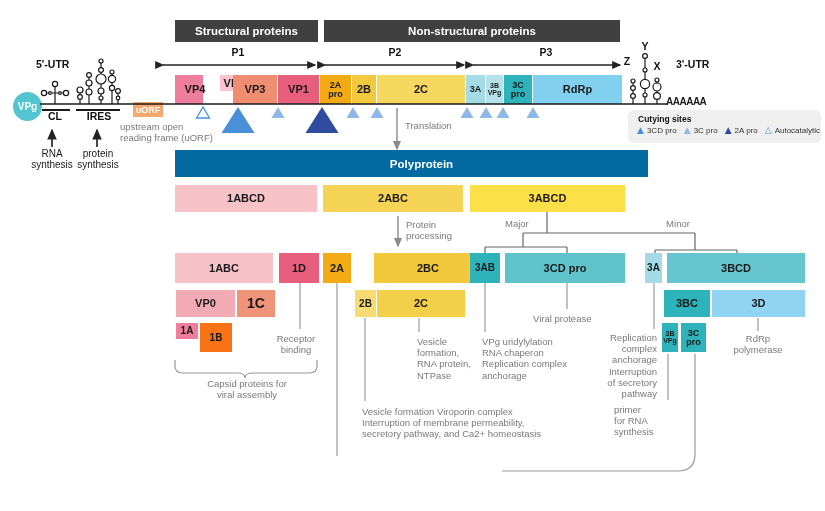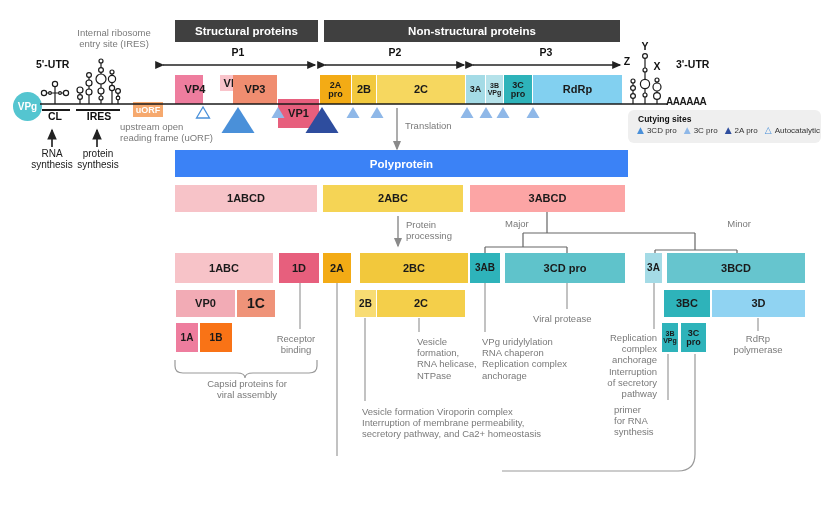--- a/index.html
+++ b/index.html
@@ -4,22 +4,22 @@
 <style>
   html,body{margin:0;padding:0;background:#fff;}
   #stage{position:relative;width:825px;height:511px;background:#fff;overflow:hidden;
          font-family:"Liberation Sans","DejaVu Sans",sans-serif;}
   .layer{position:absolute;left:0;top:0;width:825px;height:511px;}
   .box{position:absolute;display:flex;align-items:center;justify-content:center;
        font-weight:bold;color:#1a1a1a;text-align:center;white-space:pre-line;line-height:0.95;}
   .seg{border-right:1px solid #fff;box-sizing:border-box;}
   .hdr{position:absolute;background:#404040;color:#fff;font-weight:bold;font-size:11.5px;
        display:flex;align-items:center;justify-content:center;}
-  .bar{position:absolute;background:#3b82f6;color:#fff;font-weight:bold;font-size:11.5px;
-       display:flex;align-items:center;justify-content:center;}
+  .bar{position:absolute;background:#0369a1;color:#fff;font-weight:bold;font-size:11.5px;
+       display:flex;align-items:center;justify-content:center;padding-left:20px;}
   .ann{position:absolute;white-space:pre-line;}
   .ann-gray{color:#7a7a7a;font-size:9.5px;line-height:1.18;}
   .ann-black{color:#1a1a1a;font-size:10px;line-height:1.12;}
   .ann-bold{color:#111;font-size:10.5px;font-weight:bold;line-height:1.05;}
   #vpg{position:absolute;left:13px;top:92px;width:29px;height:29px;border-radius:50%;
        background:#54c5d0;color:#fff;font-weight:bold;font-size:10px;
        display:flex;align-items:center;justify-content:center;}
   #uorf{position:absolute;left:133px;top:102px;width:30px;height:15px;background:#f6a96e;
         color:#fff;font-weight:bold;font-size:9px;display:flex;align-items:center;justify-content:center;}
   #legend{position:absolute;left:628px;top:110px;width:193px;height:33px;background:#efefef;
@@ -31,49 +31,49 @@
 </style>
 </head>
 <body>
 
 <div id="stage">
 
   <div class="layer" id="boxes">
       <div class="box seg" style="left: 175px; top: 75px; width: 29px; height: 29px; background: rgb(238, 125, 158); font-size: 11px; padding-left: 12px;">VP4</div>
       <div class="box seg" style="left: 204px; top: 75px; width: 29px; height: 16px; background: rgb(249, 196, 203); font-size: 11px; margin-left: 16px;">VP2</div>
       <div class="box seg" style="left: 233px; top: 75px; width: 45px; height: 29px; background: rgb(240, 141, 112); font-size: 11px;">VP3</div>
-      <div class="box seg" style="left: 278px; top: 75px; width: 42px; height: 29px; background: rgb(231, 95, 125); font-size: 11px; margin-top: 24px;">VP1</div>
+      <div class="box seg" style="left: 278px; top: 75px; width: 42px; height: 29px; background: rgb(231, 95, 125); font-size: 11px;">VP1</div>
       <div class="box seg" style="left: 320px; top: 75px; width: 32px; height: 29px; background: rgb(243, 171, 21); font-size: 9px;">2A
 pro</div>
       <div class="box seg" style="left: 352px; top: 75px; width: 25px; height: 29px; background: rgb(242, 201, 62); font-size: 11px;">2B</div>
       <div class="box seg" style="left: 377px; top: 75px; width: 89px; height: 29px; background: rgb(246, 215, 95); font-size: 11px;">2C</div>
       <div class="box seg" style="left: 466px; top: 75px; width: 20px; height: 29px; background: rgb(164, 219, 230); font-size: 9px;">3A</div>
       <div class="box seg" style="left: 486px; top: 75px; width: 18px; height: 29px; background: rgb(181, 226, 234); font-size: 7px;">3B
 VPg</div>
       <div class="box seg" style="left: 504px; top: 75px; width: 29px; height: 29px; background: rgb(46, 179, 186); font-size: 9px;">3C
 pro</div>
       <div class="box seg" style="left: 533px; top: 75px; width: 90px; height: 29px; background: rgb(130, 208, 240); font-size: 11px;">RdRp</div>
       <div class="box " style="left: 175px; top: 185px; width: 142px; height: 27px; background: rgb(247, 195, 200); font-size: 11px;">1ABCD</div>
       <div class="box " style="left: 323px; top: 185px; width: 140px; height: 27px; background: rgb(245, 212, 85); font-size: 11px;">2ABC</div>
-      <div class="box " style="left: 470px; top: 185px; width: 155px; height: 27px; background: #fca5a5; font-size: 11px;">3ABCD</div>
+      <div class="box " style="left: 470px; top: 185px; width: 155px; height: 27px; background: #fde047; font-size: 11px;">3ABCD</div>
       <div class="box " style="left: 175px; top: 253px; width: 98px; height: 30px; background: rgb(247, 195, 200); font-size: 11px;">1ABC</div>
       <div class="box " style="left: 279px; top: 253px; width: 40px; height: 30px; background: rgb(231, 95, 125); font-size: 11px;">1D</div>
       <div class="box " style="left: 323px; top: 253px; width: 28px; height: 30px; background: rgb(243, 171, 21); font-size: 11px;">2A</div>
-      <div class="box " style="left: 360px; top: 253px; width: 108px; height: 30px; background: rgb(242, 200, 60); font-size: 11px;">2BC</div>
+      <div class="box " style="left: 374px; top: 253px; width: 108px; height: 30px; background: rgb(242, 200, 60); font-size: 11px;">2BC</div>
       <div class="box " style="left: 470px; top: 253px; width: 30px; height: 30px; background: rgb(46, 179, 186); font-size: 10px;">3AB</div>
       <div class="box " style="left: 505px; top: 253px; width: 120px; height: 30px; background: rgb(95, 195, 203); font-size: 11px;">3CD pro</div>
       <div class="box " style="left: 645px; top: 253px; width: 17px; height: 30px; background: rgb(164, 219, 230); font-size: 10px;">3A</div>
       <div class="box " style="left: 667px; top: 253px; width: 138px; height: 30px; background: rgb(102, 197, 206); font-size: 11px;">3BCD</div>
       <div class="box " style="left: 176px; top: 290px; width: 59px; height: 27px; background: rgb(242, 171, 181); font-size: 11px;">VP0</div>
       <div class="box " style="left: 237px; top: 290px; width: 38px; height: 27px; background: rgb(239, 147, 121); font-size: 14px;">1C</div>
       <div class="box " style="left: 355px; top: 290px; width: 21px; height: 27px; background: rgb(248, 220, 115); font-size: 10px;">2B</div>
       <div class="box " style="left: 377px; top: 290px; width: 88px; height: 27px; background: rgb(244, 207, 74); font-size: 11px;">2C</div>
       <div class="box " style="left: 664px; top: 290px; width: 46px; height: 27px; background: rgb(46, 179, 186); font-size: 11px;">3BC</div>
       <div class="box " style="left: 712px; top: 290px; width: 93px; height: 27px; background: rgb(144, 211, 242); font-size: 11px;">3D</div>
-      <div class="box " style="left: 176px; top: 323px; width: 22px; height: 29px; background: rgb(238, 125, 158); font-size: 10px;">1A</div>
+      <div class="box " style="left: 176px; top: 323px; width: 22px; height: 16px; background: rgb(238, 125, 158); font-size: 10px;">1A</div>
       <div class="box " style="left: 200px; top: 323px; width: 32px; height: 29px; background: #f97316; font-size: 10px;">1B</div>
       <div class="box " style="left: 662px; top: 323px; width: 16px; height: 29px; background: rgb(46, 179, 186); font-size: 7px;">3B
 VPg</div>
       <div class="box " style="left: 681px; top: 323px; width: 25px; height: 29px; background: rgb(46, 179, 186); font-size: 9px;">3C
 pro</div>
     </div>
 
   <div class="hdr" style="left:175px;top:20px;width:143px;height:22px;">Structural proteins</div>
   <div class="hdr" style="left:324px;top:20px;width:296px;height:22px;">Non-structural proteins</div>
 
@@ -184,22 +184,20 @@
         <polygon points="353,107 346.5,118 359.5,118" fill="#8fb8e8"></polygon>
         <polygon points="377,107 370.5,118 383.5,118" fill="#8fb8e8"></polygon>
         <polygon points="467,107 460.5,118 473.5,118" fill="#8fb8e8"></polygon>
         <polygon points="486,107 479.5,118 492.5,118" fill="#8fb8e8"></polygon>
         <polygon points="503,107 496.5,118 509.5,118" fill="#8fb8e8"></polygon>
         <polygon points="533,107 526.5,118 539.5,118" fill="#8fb8e8"></polygon>
       </g>
   </svg>
 
   <div class="layer" id="annotations">
-      <div class="ann ann-gray" style="left: 68px; top: 27px; width: 92px; text-align: center;">Internal ribosome
-entry site (IRES)</div>
       <div class="ann ann-bold" style="left: 36px; top: 59px; width: 40px; text-align: left;">5'-UTR</div>
       <div class="ann ann-bold" style="left: 228px; top: 47px; width: 20px; text-align: center;">P1</div>
       <div class="ann ann-bold" style="left: 385px; top: 47px; width: 20px; text-align: center;">P2</div>
       <div class="ann ann-bold" style="left: 536px; top: 47px; width: 20px; text-align: center;">P3</div>
       <div class="ann ann-bold" style="left: 44px; top: 111px; width: 22px; text-align: center;">CL</div>
       <div class="ann ann-bold" style="left: 79px; top: 111px; width: 40px; text-align: center;">IRES</div>
       <div class="ann ann-gray" style="left: 120px; top: 121px; width: 110px; text-align: left;">upstream open
 reading frame (uORF)</div>
       <div class="ann ann-black" style="left: 24px; top: 148px; width: 56px; text-align: center;">RNA
 synthesis</div>
@@ -207,28 +205,28 @@
 synthesis</div>
       <div class="ann ann-bold" style="left: 622px; top: 56px; width: 10px; text-align: center;">Z</div>
       <div class="ann ann-bold" style="left: 640px; top: 41px; width: 10px; text-align: center;">Y</div>
       <div class="ann ann-bold" style="left: 652px; top: 61px; width: 10px; text-align: center;">X</div>
       <div class="ann ann-bold" style="left: 676px; top: 59px; width: 40px; text-align: left;">3'-UTR</div>
       <div class="ann ann-black" style="left: 666px; top: 96px; width: 60px; text-align: left; letter-spacing: -0.5px; font-weight: bold;">AAAAAA</div>
       <div class="ann ann-gray" style="left: 405px; top: 120px; width: 70px; text-align: left;">Translation</div>
       <div class="ann ann-gray" style="left: 406px; top: 219px; width: 70px; text-align: left;">Protein
 processing</div>
       <div class="ann ann-gray" style="left: 505px; top: 218px; width: 34px; text-align: left;">Major</div>
-      <div class="ann ann-gray" style="left: 717px; top: 218px; width: 34px; text-align: right;">Minor</div>
+      <div class="ann ann-gray" style="left: 661px; top: 218px; width: 34px; text-align: center;">Minor</div>
       <div class="ann ann-gray" style="left: 270px; top: 333px; width: 52px; text-align: center;">Receptor
 binding</div>
       <div class="ann ann-gray" style="left: 187px; top: 378px; width: 120px; text-align: center;">Capsid proteins for
 viral assembly</div>
       <div class="ann ann-gray" style="left: 417px; top: 336px; width: 64px; text-align: left;">Vesicle
 formation,
-RNA helicase,
+RNA protein,
 NTPase</div>
       <div class="ann ann-gray" style="left: 482px; top: 336px; width: 100px; text-align: left;">VPg uridylylation
 RNA chaperon
 Replication complex
 anchorage</div>
       <div class="ann ann-gray" style="left: 533px; top: 313px; width: 70px; text-align: left;">Viral protease</div>
       <div class="ann ann-gray" style="left: 595px; top: 332px; width: 62px; text-align: right;">Replication
 complex
 anchorage
 Interruption

